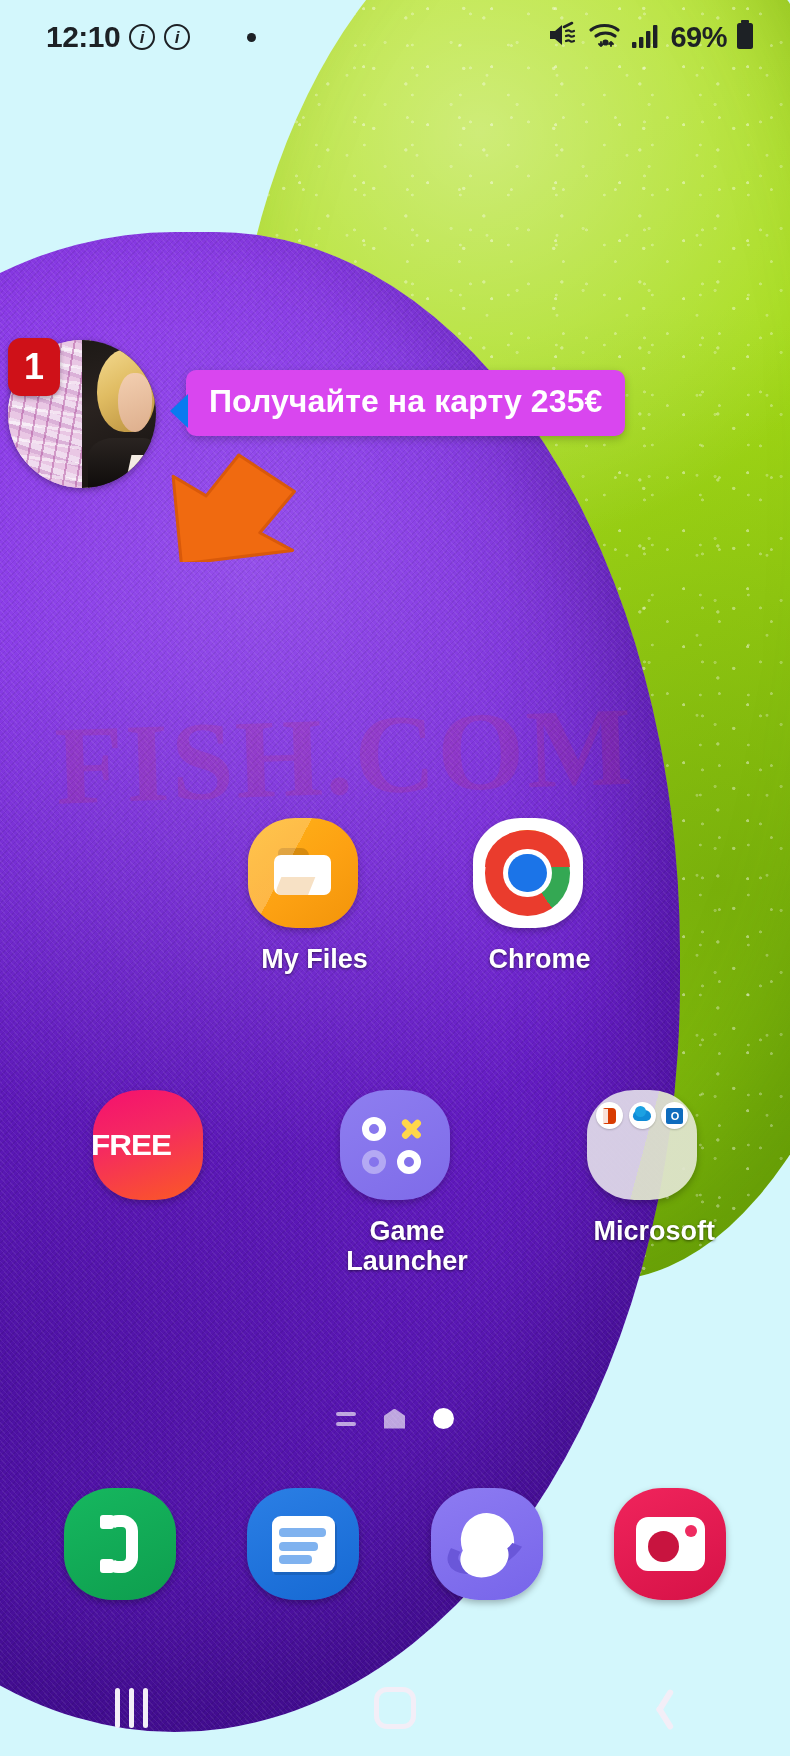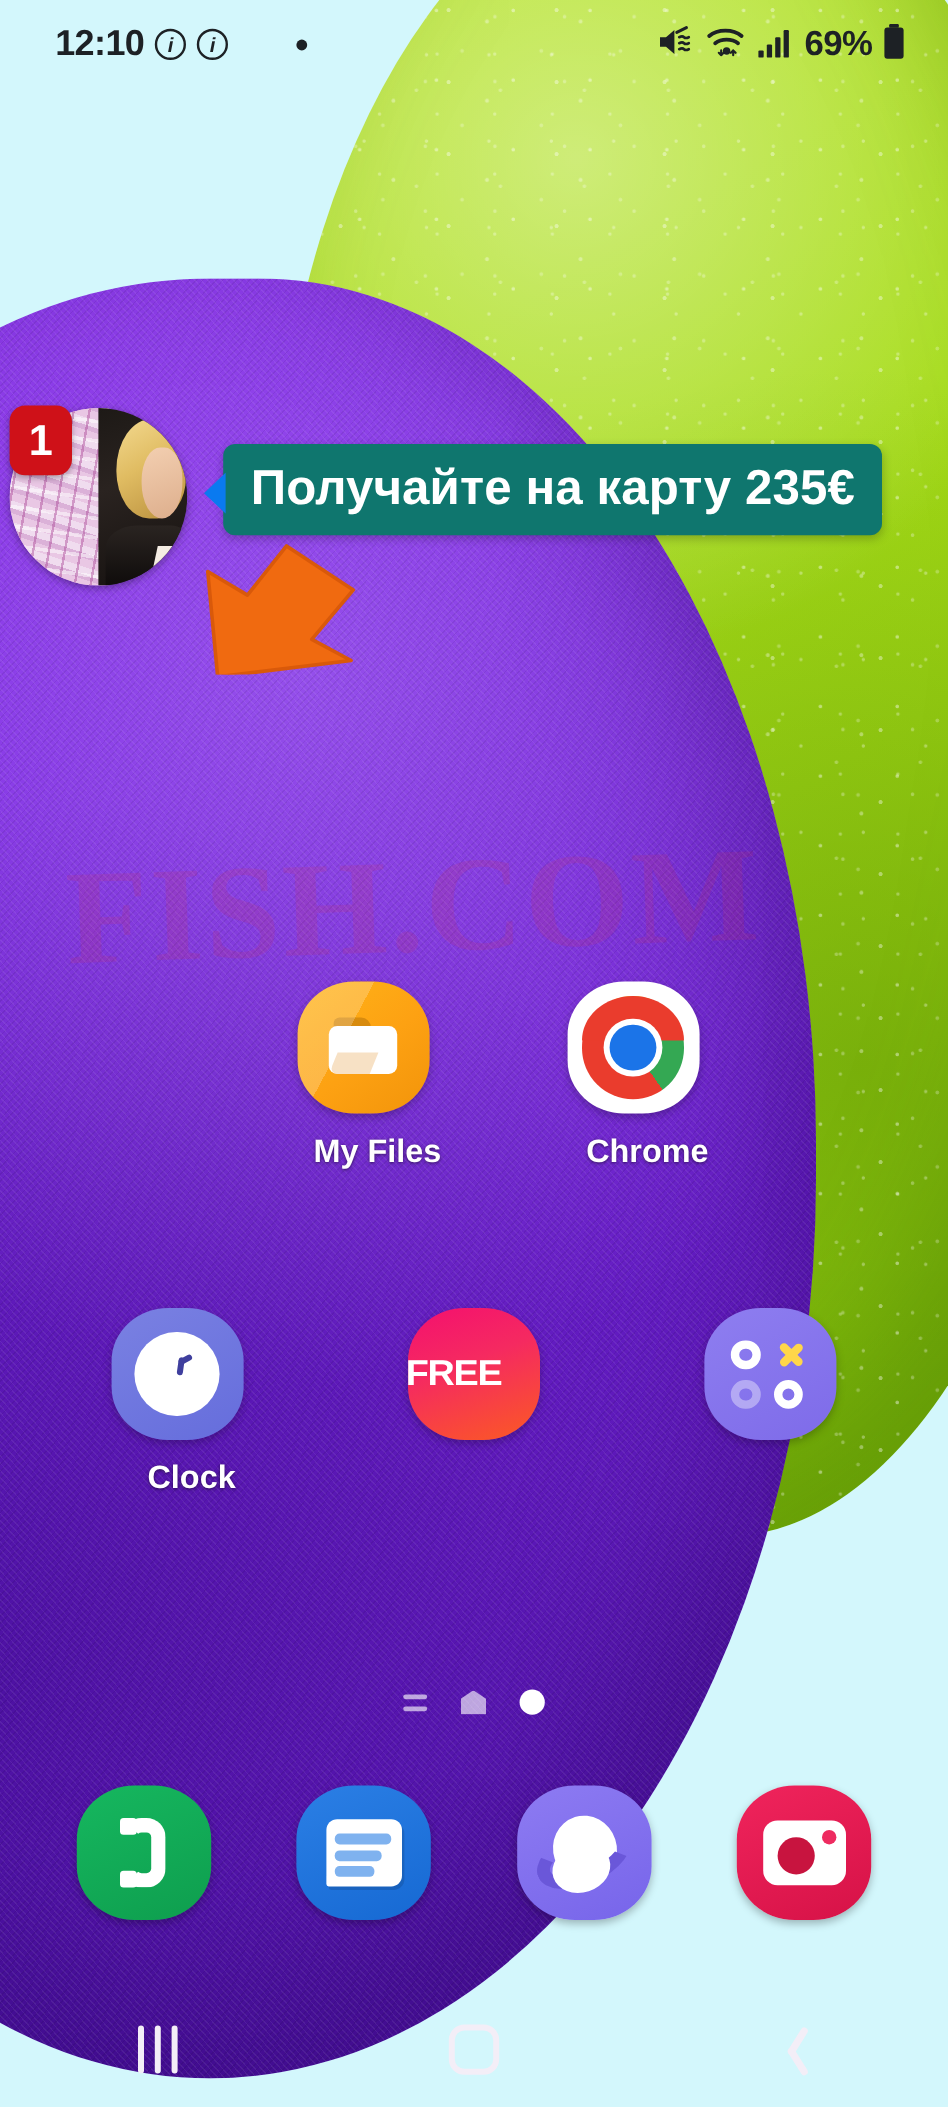--- a/index.html
+++ b/index.html
@@ -174,25 +174,25 @@
     border-radius:13px;
     display:flex; align-items:center; justify-content:center;
     color:#fff; font-size:36px; font-weight:700;
     z-index:3;
     box-shadow:0 2px 5px rgba(0,0,0,.3);
     padding:0 8px;
   }
 
   .bubble {
     position:absolute; left:186px; top:40px;
-    background:#0f766e;
+    background:#d946ef;
     color:#fff;
     border-radius:10px;
     padding:13px 23px 16px 23px;
-    font-size:41px; font-weight:600;
+    font-size:32px; font-weight:600;
     white-space:nowrap;
     box-shadow:0 3px 8px rgba(0,0,0,.22);
     letter-spacing:.1px;
   }
   .bubble-tail {
     position:absolute; left:-16px; top:24px;
     width:0; height:0;
     border-top:17px solid transparent;
     border-bottom:17px solid transparent;
     border-right:18px solid #0a7af0;
@@ -641,48 +641,56 @@
           <div class="chr-red"></div>
           <div class="chr-white"></div>
           <div class="chr-blue"></div>
         </div>
         <div class="app-label">Chrome</div>
       </div>
 
     </div>
 
     <div class="app-row" style="margin-top:116px; padding:0 24px;">
-      <div class="app-cell">
-        <div class="app-icon squircle ic-clock">
-          <div class="face">
-            <div class="hand-h"></div>
-            <div class="hand-m"></div>
-          </div>
-        </div>
-        <div class="app-label">Clock</div>
-      </div>
 
       <div class="app-cell">
         <div class="app-icon squircle ic-free">
           <span class="free-txt">FREE</span>
         </div>
       </div>
 
       <div class="app-cell">
         <div class="app-icon squircle ic-game">
           <div class="g-o g-o1"></div>
           <div class="g-o g-o2"></div>
           <div class="g-o g-o3"></div>
           <div class="g-x">
               <i></i>
               <i></i>
             </div>
         </div>
-      </div>
-
+        <div class="app-label">Game Launcher</div>
+      </div>
+
+      <div class="app-cell">
+        <div class="app-icon squircle ic-ms">
+          <div class="ms-row">
+            <span class="ms-chip">
+                <span class="ms-office"></span>
+              </span>
+            <span class="ms-chip">
+                <span class="ms-onedrive"></span>
+              </span>
+            <span class="ms-chip">
+                <span class="ms-outlook"></span>
+              </span>
+          </div>
+        </div>
+        <div class="app-label">Microsoft</div>
+      </div>
     </div>
   </div>
 
   <div class="page-indicator">
     <span class="pi-lines">
         <i></i>
         <i></i>
       </span>
     <span class="pi-home"></span>
     <span class="pi-dot"></span>

